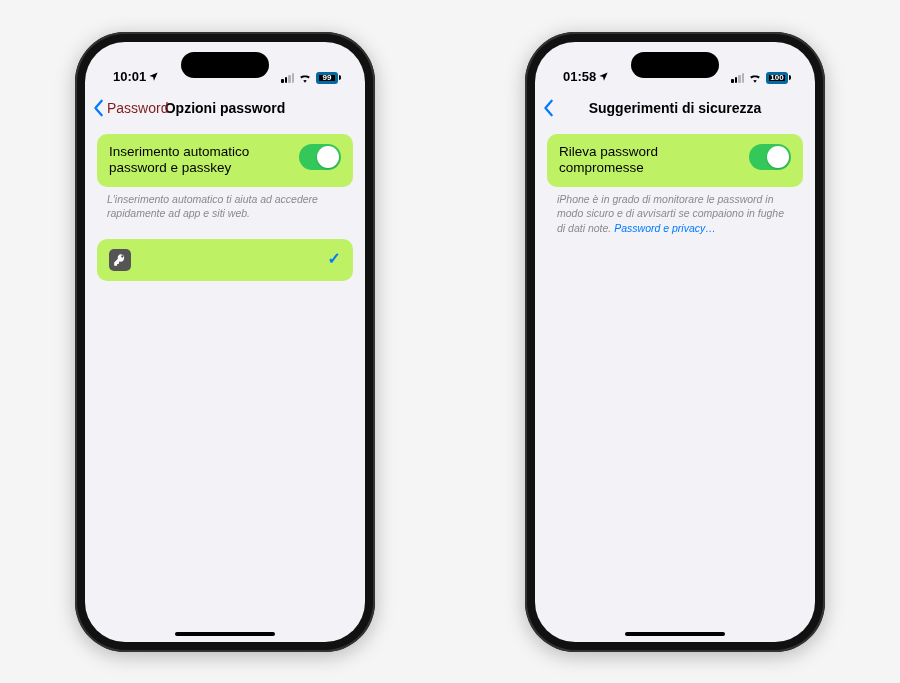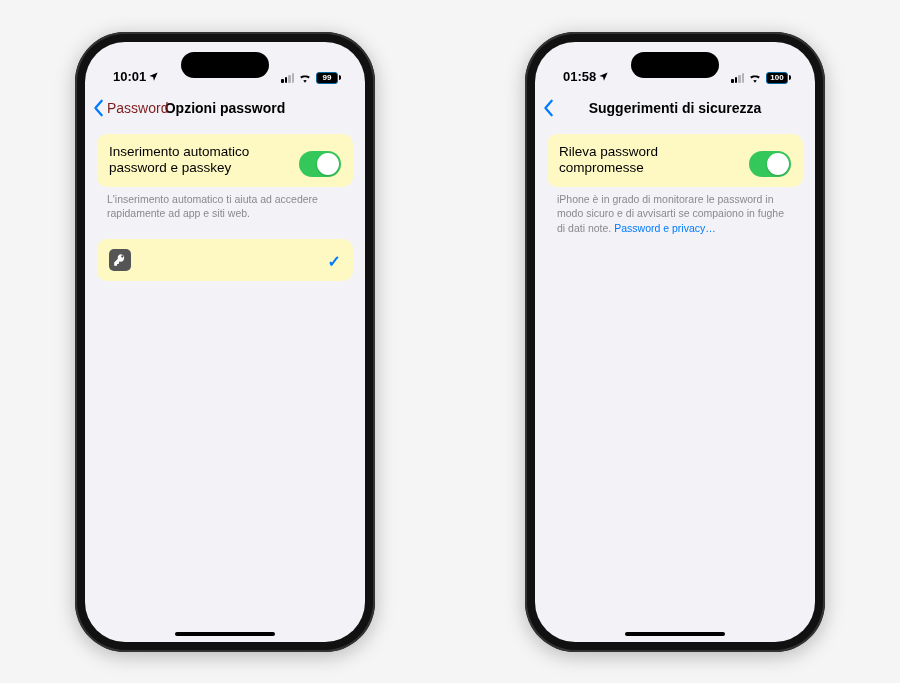--- a/index.html
+++ b/index.html
@@ -85,39 +85,40 @@
   }
   .group { margin-bottom: 18px; }
   .header-label {
     font-size: 10px;
     color: #8a8a8e;
     text-transform: uppercase;
     letter-spacing: .2px;
     padding: 0 10px 4px;
   }
   .cell {
-    background: #fef9c3;
+    background: #bef264;
     border-radius: 10px;
     padding: 10px 12px;
     display: flex;
-    align-items: flex-end;
+    align-items: flex-start;
     justify-content: space-between;
     gap: 8px;
   }
   .cell-label {
     font-size: 13.5px;
     color: #000;
     line-height: 1.25;
     flex: 1;
   }
   .footer-label {
     font-size: 10.5px;
     color: #8a8a8e;
     padding: 5px 10px 0;
     line-height: 1.35;
+    font-style: italic;
   }
   .footer-label a { color: #007aff; text-decoration: none; }
   .toggle {
     width: 42px;
     height: 26px;
     background: #34c759;
     border-radius: 13px;
     position: relative;
     flex-shrink: 0;
   }
@@ -154,21 +155,21 @@
     height: 4px;
     background: #000;
     border-radius: 3px;
   }
   .battery {
     display: inline-flex;
     align-items: center;
   }
   .battery-body {
     width: 22px; height: 12px;
-    border: 1px solid #0369a1;
+    border: 3px solid #0369a1;
     border-radius: 3px;
     padding: 1px;
     display: flex;
     align-items: center;
     justify-content: center;
     background:#000;
     color:#fff;
     font-size:8px;
     font-weight:700;
   }

